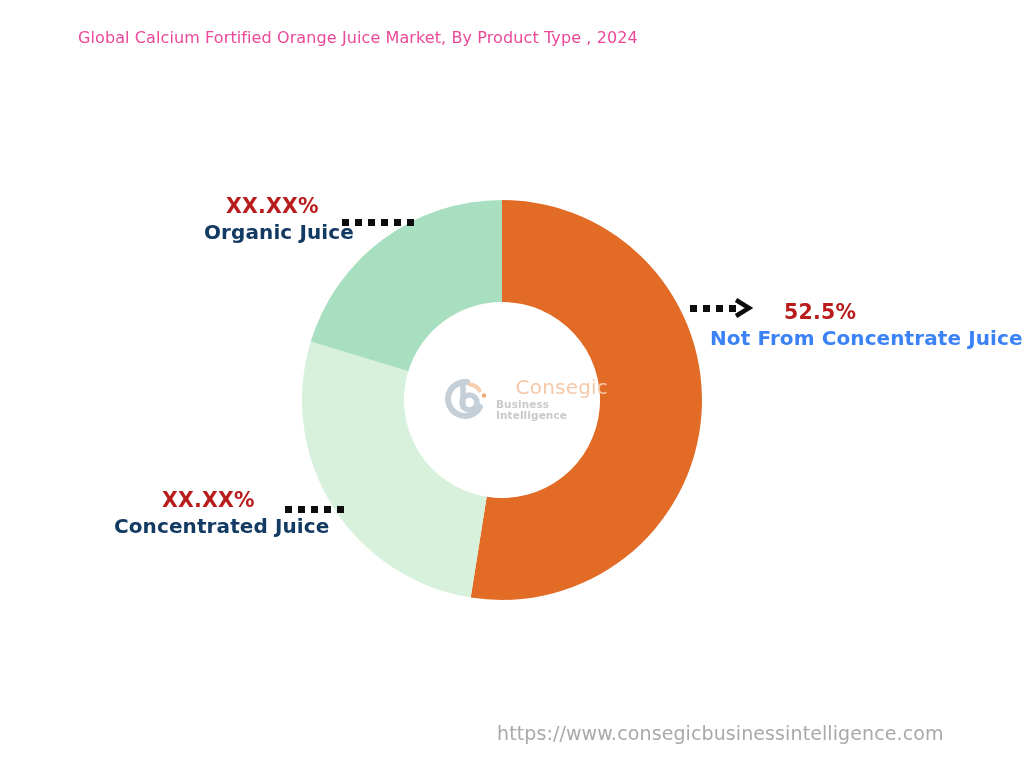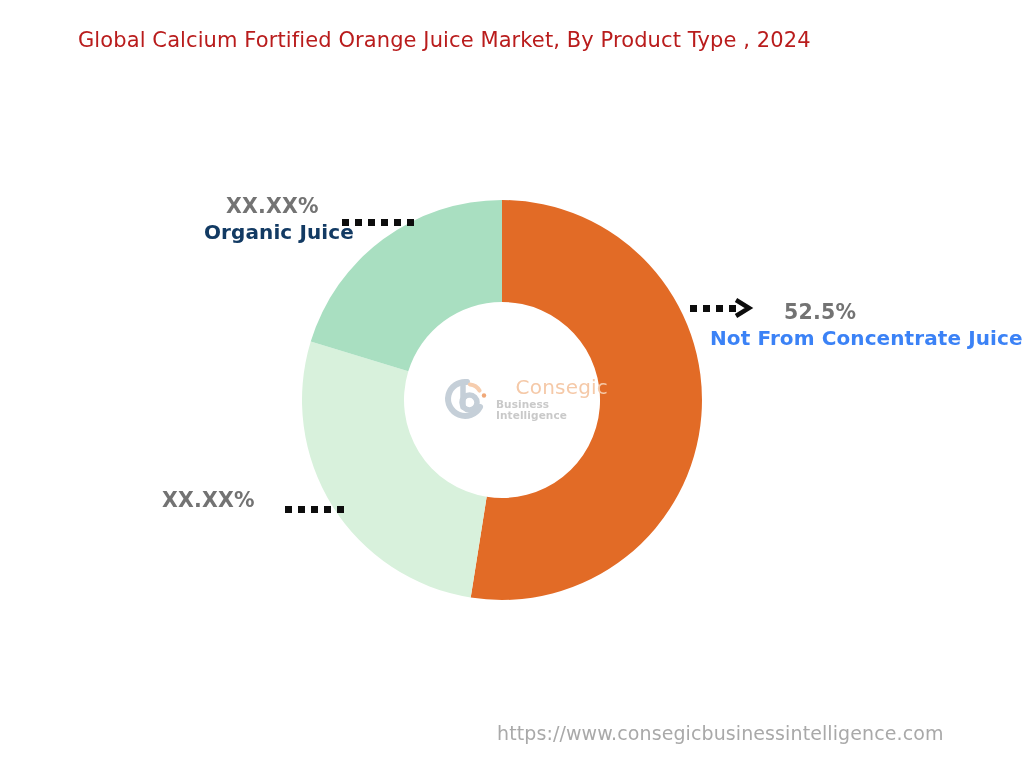--- a/index.html
+++ b/index.html
@@ -16,23 +16,23 @@
     font-family: "Liberation Sans", sans-serif;
     -webkit-font-smoothing: antialiased;
   }
 
   
   #chart-title {
     position: absolute;
     left: 78px;
     top: 28px;
     font-family: "DejaVu Sans", sans-serif;
-    font-size: 21px;
+    font-size: 16px;
     font-weight: 400;
-    color: #b91c1c;
+    color: #ec4899;
     letter-spacing: 0.1px;
     white-space: nowrap;
   }
 
   
   #donut-wrap {
     position: absolute;
     left: 0;
     top: 0;
     width: 1024px;
@@ -86,21 +86,21 @@
 
   
   .callout {
     position: absolute;
     white-space: nowrap;
   }
   .callout .pct {
     font-family: "DejaVu Sans", sans-serif;
     font-size: 20.5px;
     font-weight: 700;
-    color: #737373;
+    color: #b91c1c;
     letter-spacing: 0.2px;
     display: block;
   }
   .callout .cat {
     font-family: "DejaVu Sans", sans-serif;
     font-size: 20px;
     font-weight: 700;
     letter-spacing: 0.1px;
     display: block;
     margin-top: 2px;
@@ -217,20 +217,21 @@
   <path d="M3 4 L16 12 L3 20" fill="none" stroke="#0d0d0d" stroke-width="4.5" stroke-linecap="butt" stroke-linejoin="miter"></path>
 </svg>
 
 <div class="callout" id="callout-organic">
   <span class="pct">XX.XX%</span>
   <span class="cat navy">Organic Juice</span>
 </div>
 
 <div class="callout" id="callout-concentrated">
   <span class="pct">XX.XX%</span>
+  <span class="cat navy">Concentrated Juice</span>
 </div>
 
 <div class="callout" id="callout-nfc">
   <span class="pct">52.5%</span>
   <span class="cat orange">Not From Concentrate Juice</span>
 </div>
 
 <div id="footer-url">https://www.consegicbusinessintelligence.com</div>
 
 </body></html>

